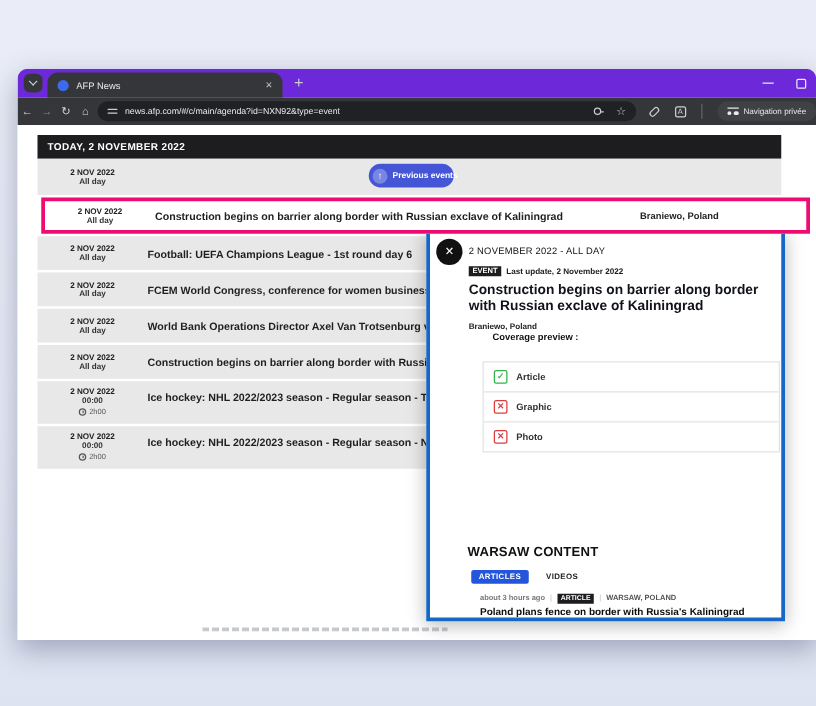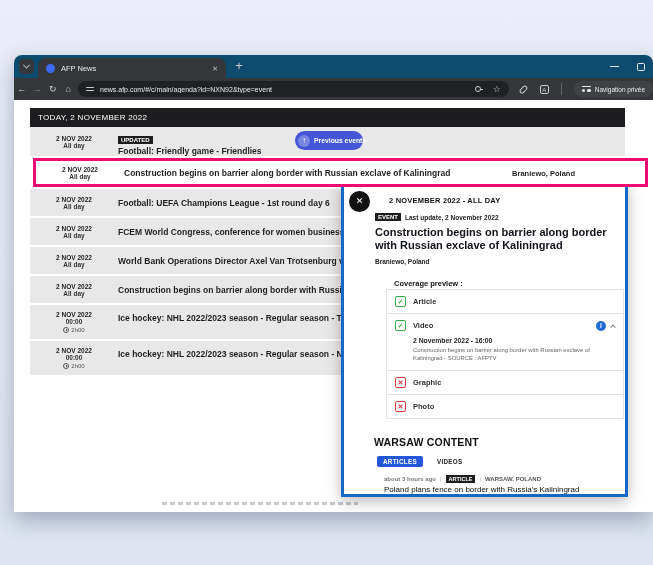--- a/index.html
+++ b/index.html
@@ -3,21 +3,21 @@
 <meta charset="utf-8">
 <style>
   * { margin:0; padding:0; box-sizing:border-box; }
   html,body { width:653px; height:565px; overflow:hidden; font-family:"Liberation Sans", sans-serif; }
   body { background:linear-gradient(180deg,#eaedf7 0%,#e6eaf5 60%,#dde3f0 100%); position:relative; }
 
   
   .window { position:absolute; left:14px; top:55px; width:639px; height:457px;
     border-radius:8px 8px 0 0; overflow:hidden; box-shadow:0 8px 22px rgba(40,50,90,.35); background:#fff; }
 
-  .tabbar { position:relative; height:23px; background:#0c4a6e; }
+  .tabbar { position:relative; height:23px; background:#6d28d9; }
   .tab-search { position:absolute; left:5px; top:4px; width:15px; height:15px; border-radius:5px; background:#35363a; display:flex; align-items:center; justify-content:center; cursor:pointer; }
   .chevdown { width:5px; height:5px; border-right:1.5px solid #c9cdd2; border-bottom:1.5px solid #c9cdd2; transform:rotate(45deg) translate(-1px,-1px); }
   .tab { position:absolute; left:24px; top:3px; width:188px; height:20px; background:#35363a; border-radius:8px 8px 0 0; display:flex; align-items:center; padding:0 8px; }
   .favicon { width:9px; height:9px; border-radius:50%; background:#3b6af0; flex:0 0 auto; }
   .tab-title { color:#e8eaed; font-size:7.5px; margin-left:6px; flex:1 1 auto; white-space:nowrap; overflow:hidden; }
   .tab-close { color:#bdc1c6; font-size:7px; line-height:7px; cursor:pointer; }
   .newtab { position:absolute; left:218px; top:4px; width:14px; height:14px; color:#c9cdd2; font-size:13px; line-height:14px; text-align:center; cursor:pointer; }
   .wincontrols { position:absolute; right:8px; top:0; height:23px; display:flex; align-items:center; gap:18px; }
   .win-min { width:9px; height:1px; background:#e8eaed; display:inline-block; }
   .win-max { width:8px; height:8px; border:1px solid #e8eaed; border-radius:1.5px; display:inline-block; }
@@ -40,21 +40,21 @@
   .tb-divider { width:1px; height:12px; background:#5f6368; }
   .incog { height:16px; background:#3f4145; border-radius:8px; display:flex; align-items:center; gap:4px; padding:0 8px; }
   .glasses { position:relative; width:9px; height:6px; border-top:1px solid #e8eaed; }
   .glasses::before,.glasses::after { content:""; position:absolute; bottom:0; width:3.5px; height:3.5px; border-radius:50%; background:#e8eaed; }
   .glasses::before { left:0; } .glasses::after { right:0; }
   .incog-label { color:#e8eaed; font-size:6.5px; white-space:nowrap; }
 
   
   .content { position:relative; height:412px; background:#ffffff; }
   .today-bar { position:absolute; left:16px; top:8px; width:595px; height:19px; background:#1d1d1f; color:#fff;
-    font-size:8px; font-weight:normal; line-height:19px; padding-left:8px; letter-spacing:.3px; }
+    font-size:8px; font-weight:bold; line-height:19px; padding-left:8px; letter-spacing:.3px; }
   #rows { position:absolute; left:16px; top:27px; width:595px; }
   .row { position:relative; background:#e8e8e8; height:27px; margin-bottom:2px; cursor:pointer; }
   .row--first { height:29px; }
   .row--tall { height:34px; }
   .row--highlight { background:#fff; border:3px solid #ee0b72; height:29px; width:615px; margin-left:3px; z-index:30; }
   .row-date { position:absolute; left:0; top:50%; transform:translateY(-50%); width:88px; text-align:center; }
   .rd-date { font-size:6.5px; font-weight:bold; color:#222; }
   .rd-time { font-size:6.5px; font-weight:bold; color:#333; }
   .row-duration { font-size:6px; color:#555; margin-top:2px; }
   .clockic { display:inline-block; width:6px; height:6px; border:1px solid #555; border-radius:50%; position:relative; vertical-align:-1px; margin-right:2px; }
@@ -71,27 +71,27 @@
   .pe-label { font-size:6.8px; font-weight:bold; white-space:nowrap; }
 
   .cutoff { position:absolute; left:148px; top:402px; width:196px; height:3px; opacity:.5;
     background:repeating-linear-gradient(90deg,#8d939c 0 5px, transparent 5px 8px); }
 
   
   .panel { position:absolute; left:327px; top:83px; width:287px; height:314px; background:#fff;
     border:3px solid #1668c7; box-shadow:0 4px 14px rgba(0,0,0,.28); z-index:20; }
   .panel-close { position:absolute; left:5px; top:5px; width:21px; height:21px; border-radius:50%; background:#111;
     color:#fff; font-size:9px; line-height:21px; text-align:center; cursor:pointer; }
-  .p-datehdr { position:absolute; left:45px; top:10px; font-size:7.5px; font-weight:bold; color:#111; letter-spacing:.2px; }
+  .p-datehdr { position:absolute; left:31px; top:10px; font-size:7.5px; font-weight:normal; color:#111; letter-spacing:.2px; }
   .p-eventline { position:absolute; left:31px; top:27px; display:flex; align-items:center; gap:4px; }
   .p-eventbadge { background:#1d1d1f; color:#fff; font-size:6px; font-weight:bold; padding:1px 3px; }
   .p-lastupdate { font-size:6.5px; font-weight:600; color:#222; }
   .p-title { position:absolute; left:31px; top:40px; width:252px; font-size:11px; font-weight:800; color:#10131a; line-height:1.18; }
   .p-loc { position:absolute; left:31px; top:72px; font-size:6.5px; font-weight:bold; color:#222; }
-  .p-covlabel { position:absolute; left:50px; top:93px; font-size:7.5px; font-weight:bold; color:#111; }
+  .p-covlabel { position:absolute; left:50px; top:79px; font-size:7.5px; font-weight:bold; color:#111; }
   .cov-list { position:absolute; left:42px; top:103px; width:238px; border:1px solid #e3e3e3; background:#fff; }
   .cov-item { position:relative; border-top:1px solid #e3e3e3; }
   .cov-item:first-child { border-top:none; }
   .cov-head { display:flex; align-items:center; height:23px; padding:0 8px; cursor:pointer; }
   .cov-icon { width:11px; height:11px; border-radius:2px; font-size:7px; line-height:9px; text-align:center; font-weight:bold; flex:0 0 auto; }
   .cov-icon.ok { border:1.5px solid #33b249; color:#33b249; }
   .cov-icon.no { border:1.5px solid #dd3c3c; color:#dd3c3c; }
   .cov-label { font-size:7.5px; font-weight:bold; color:#333; margin-left:7px; flex:1 1 auto; }
   .cov-right { display:flex; align-items:center; gap:5px; }
   .info-dot { width:10px; height:10px; border-radius:50%; background:#2469d8; color:#fff; font-size:6.5px; font-weight:bold; line-height:10px; text-align:center; cursor:pointer; }
@@ -101,21 +101,21 @@
   .cov-detail-text { font-size:5.9px; color:#666; line-height:1.4; }
   .p-related-hdr { position:absolute; left:30px; top:250px; font-size:10.5px; font-weight:800; color:#111; letter-spacing:.2px; }
   .p-tabs { position:absolute; left:33px; top:270px; display:flex; align-items:center; gap:14px; }
   .tab-pill { background:#2456db; color:#fff; font-size:6.3px; font-weight:bold; padding:2px 6px; border-radius:2px; letter-spacing:.3px; cursor:pointer; }
   .tab-plain { color:#222; font-size:6.3px; font-weight:bold; letter-spacing:.3px; cursor:pointer; }
   .p-rel-meta { position:absolute; left:40px; top:289px; display:flex; align-items:center; gap:4px; }
   .rm-ago { font-size:6px; font-weight:bold; color:#777; }
   .rm-sep { color:#bbb; font-size:6px; }
   .rm-badge { background:#1d1d1f; color:#fff; font-size:5.5px; font-weight:bold; padding:1px 3px; }
   .rm-loc { font-size:6px; font-weight:bold; color:#555; }
-  .p-rel-title { position:absolute; left:40px; top:299px; font-size:8px; font-weight:normal; color:#0d0d0d; cursor:pointer; }
+  .p-rel-title { position:absolute; left:40px; top:299px; font-size:8px; font-weight:bold; color:#0d0d0d; cursor:pointer; }
 </style>
 </head>
 <body>
 
 <div class="window">
 
   <div class="tabbar">
     <div class="tab-search">
         <span class="chevdown"></span>
       </div>
@@ -156,24 +156,20 @@
   <div class="content">
     <div class="today-bar">TODAY, 2 NOVEMBER 2022</div>
 
     <div id="rows">
         <div class="row row--first">
     <div class="row-date">
       <div class="rd-date">2 NOV 2022</div>
       <div class="rd-time">All day</div>
 
     </div>
-    <div class="row-main">
-      <div><span class="badge-updated">UPDATED</span></div>
-      <div class="row-title">Football: Friendly game - Friendlies</div>
-    </div>
 
   </div>
         <div class="row row--highlight">
     <div class="row-date">
       <div class="rd-date">2 NOV 2022</div>
       <div class="rd-time">All day</div>
 
     </div>
     <div class="row-main">
 
@@ -276,34 +272,20 @@
           <div class="cov-item">
     <div class="cov-head">
       <span class="cov-icon ok">✓</span>
       <span class="cov-label">Article</span>
 
     </div>
 
   </div>
           <div class="cov-item">
     <div class="cov-head">
-      <span class="cov-icon ok">✓</span>
-      <span class="cov-label">Video</span>
-      <span class="cov-right">
-        <span class="info-dot">i</span>
-        <span class="chev-up"></span>
-      </span>
-    </div>
-    <div class="cov-detail">
-      <div class="cov-detail-date">2 November 2022 - 16:00</div>
-      <div class="cov-detail-text">Construction begins on barrier along border with Russian exclave of Kaliningrad - SOURCE : AFPTV</div>
-    </div>
-  </div>
-          <div class="cov-item">
-    <div class="cov-head">
       <span class="cov-icon no">✕</span>
       <span class="cov-label">Graphic</span>
 
     </div>
 
   </div>
           <div class="cov-item">
     <div class="cov-head">
       <span class="cov-icon no">✕</span>
       <span class="cov-label">Photo</span>

